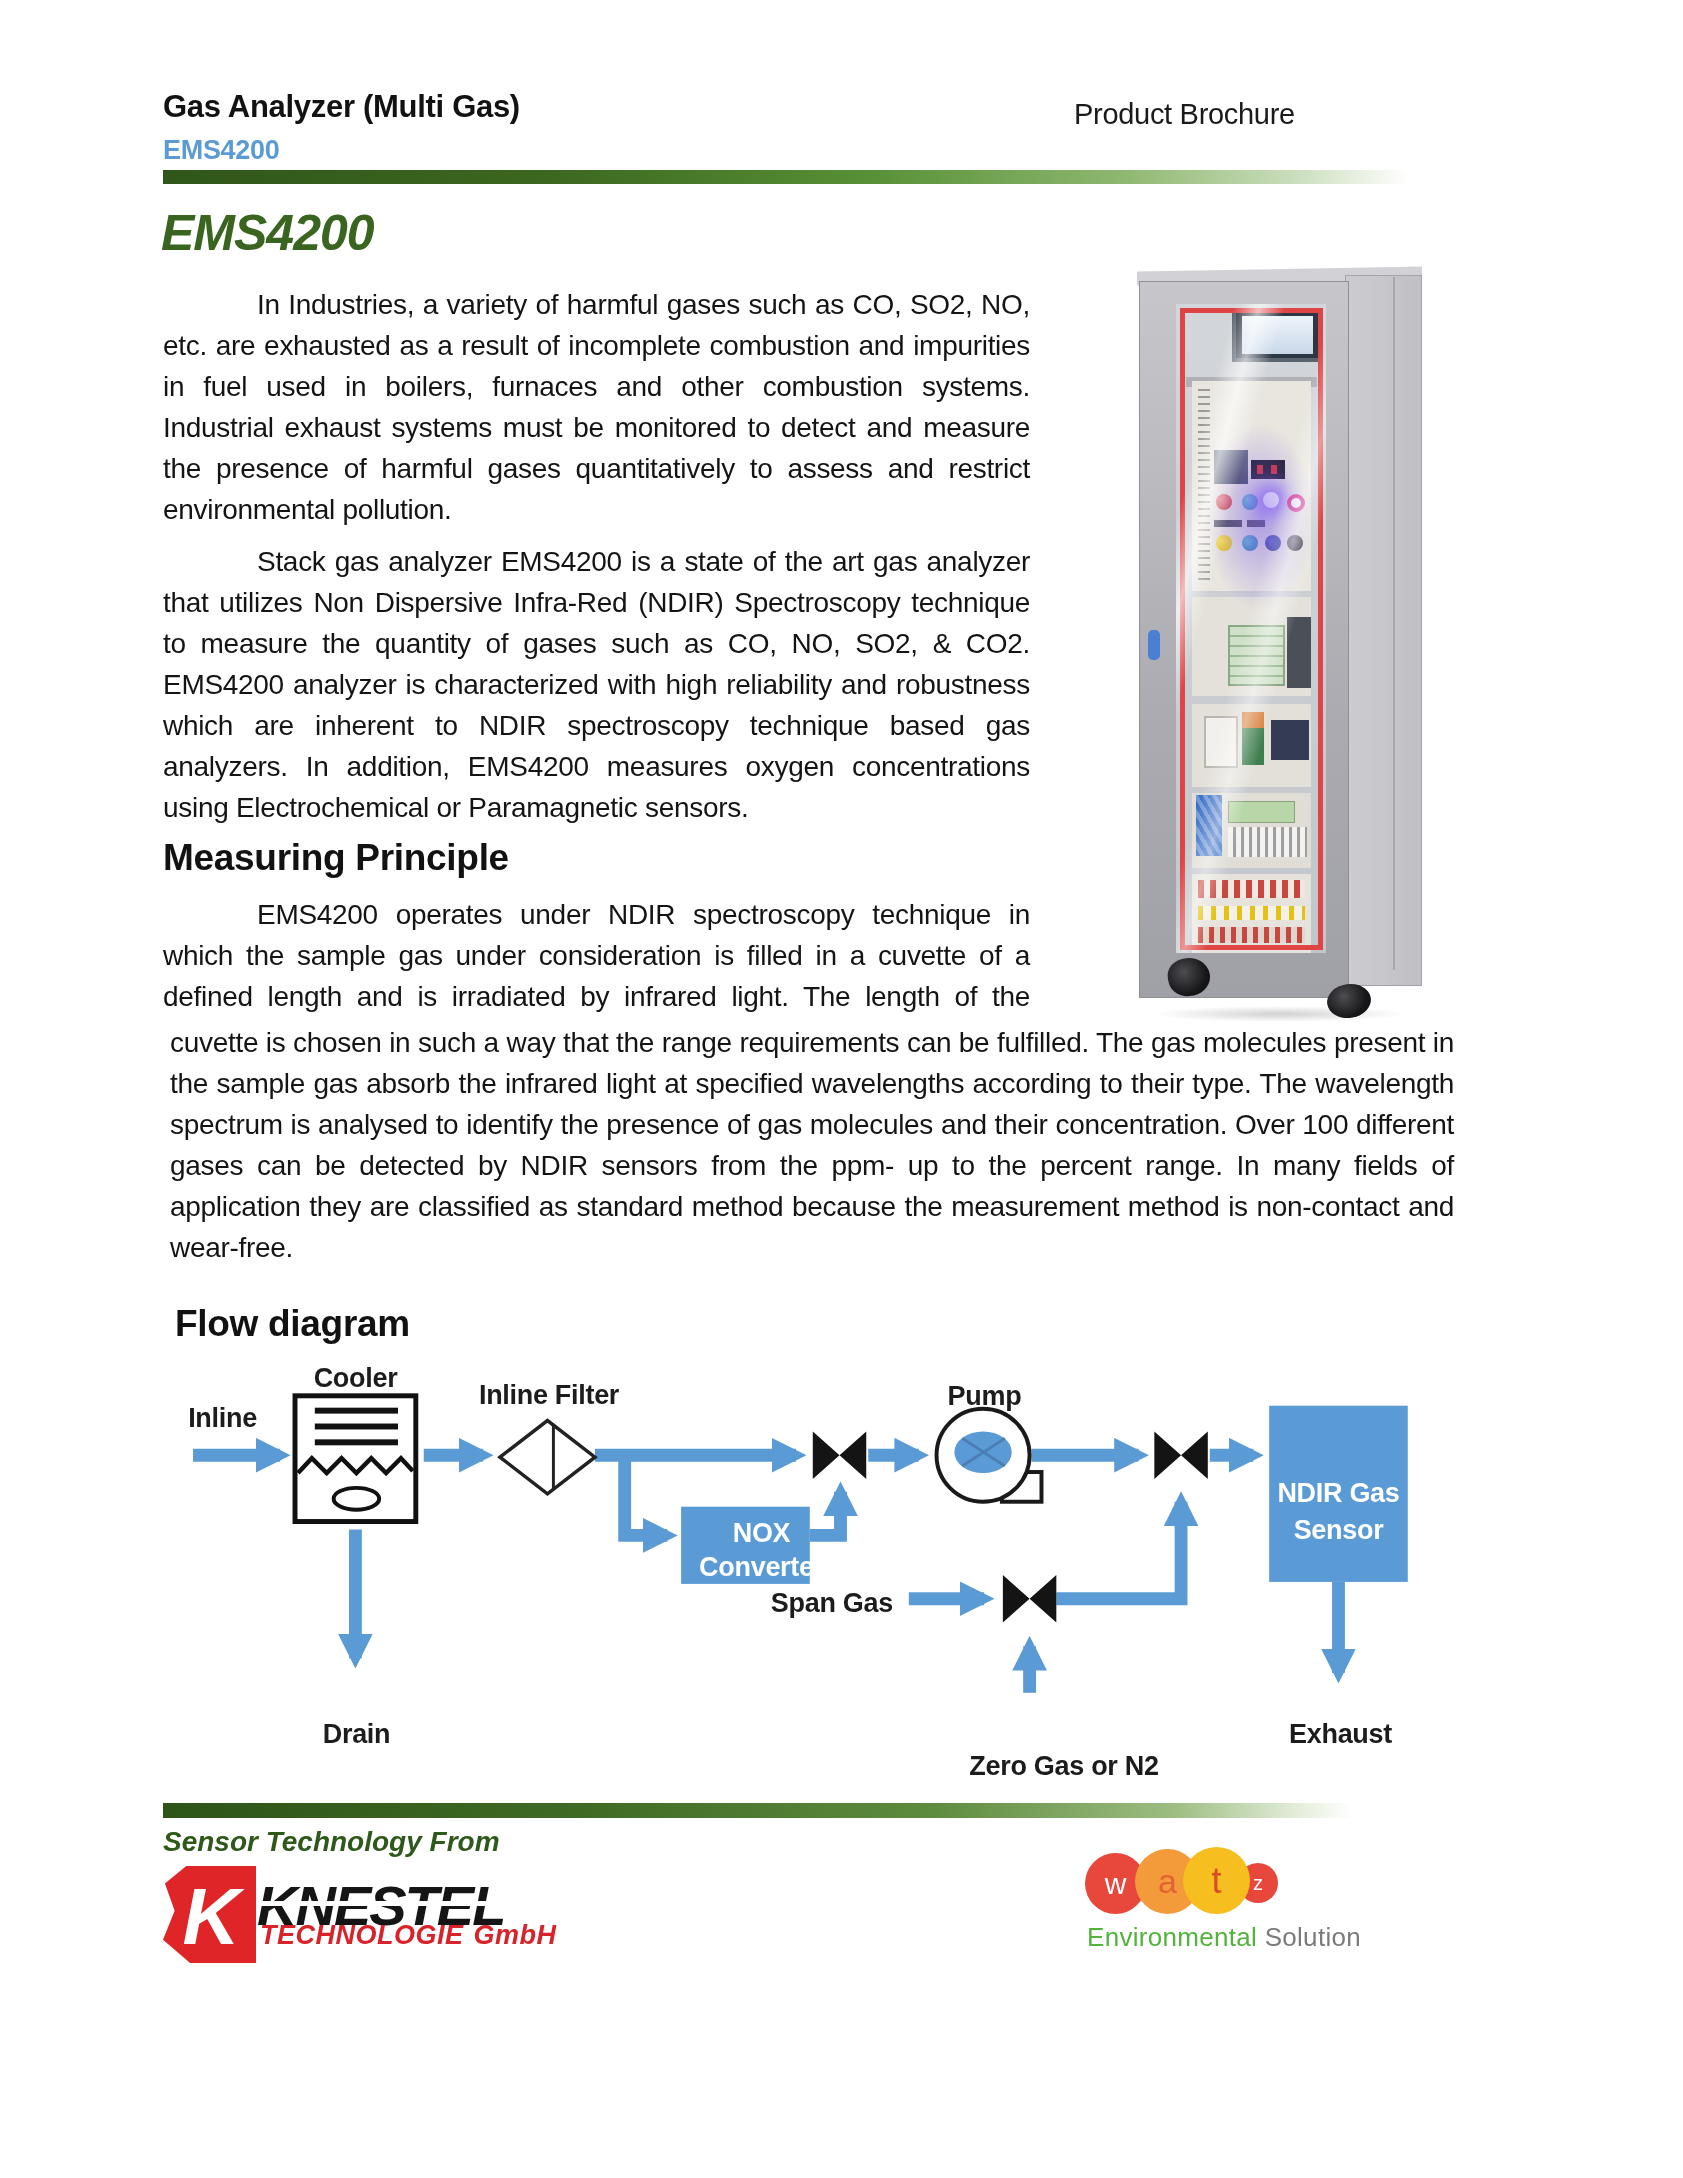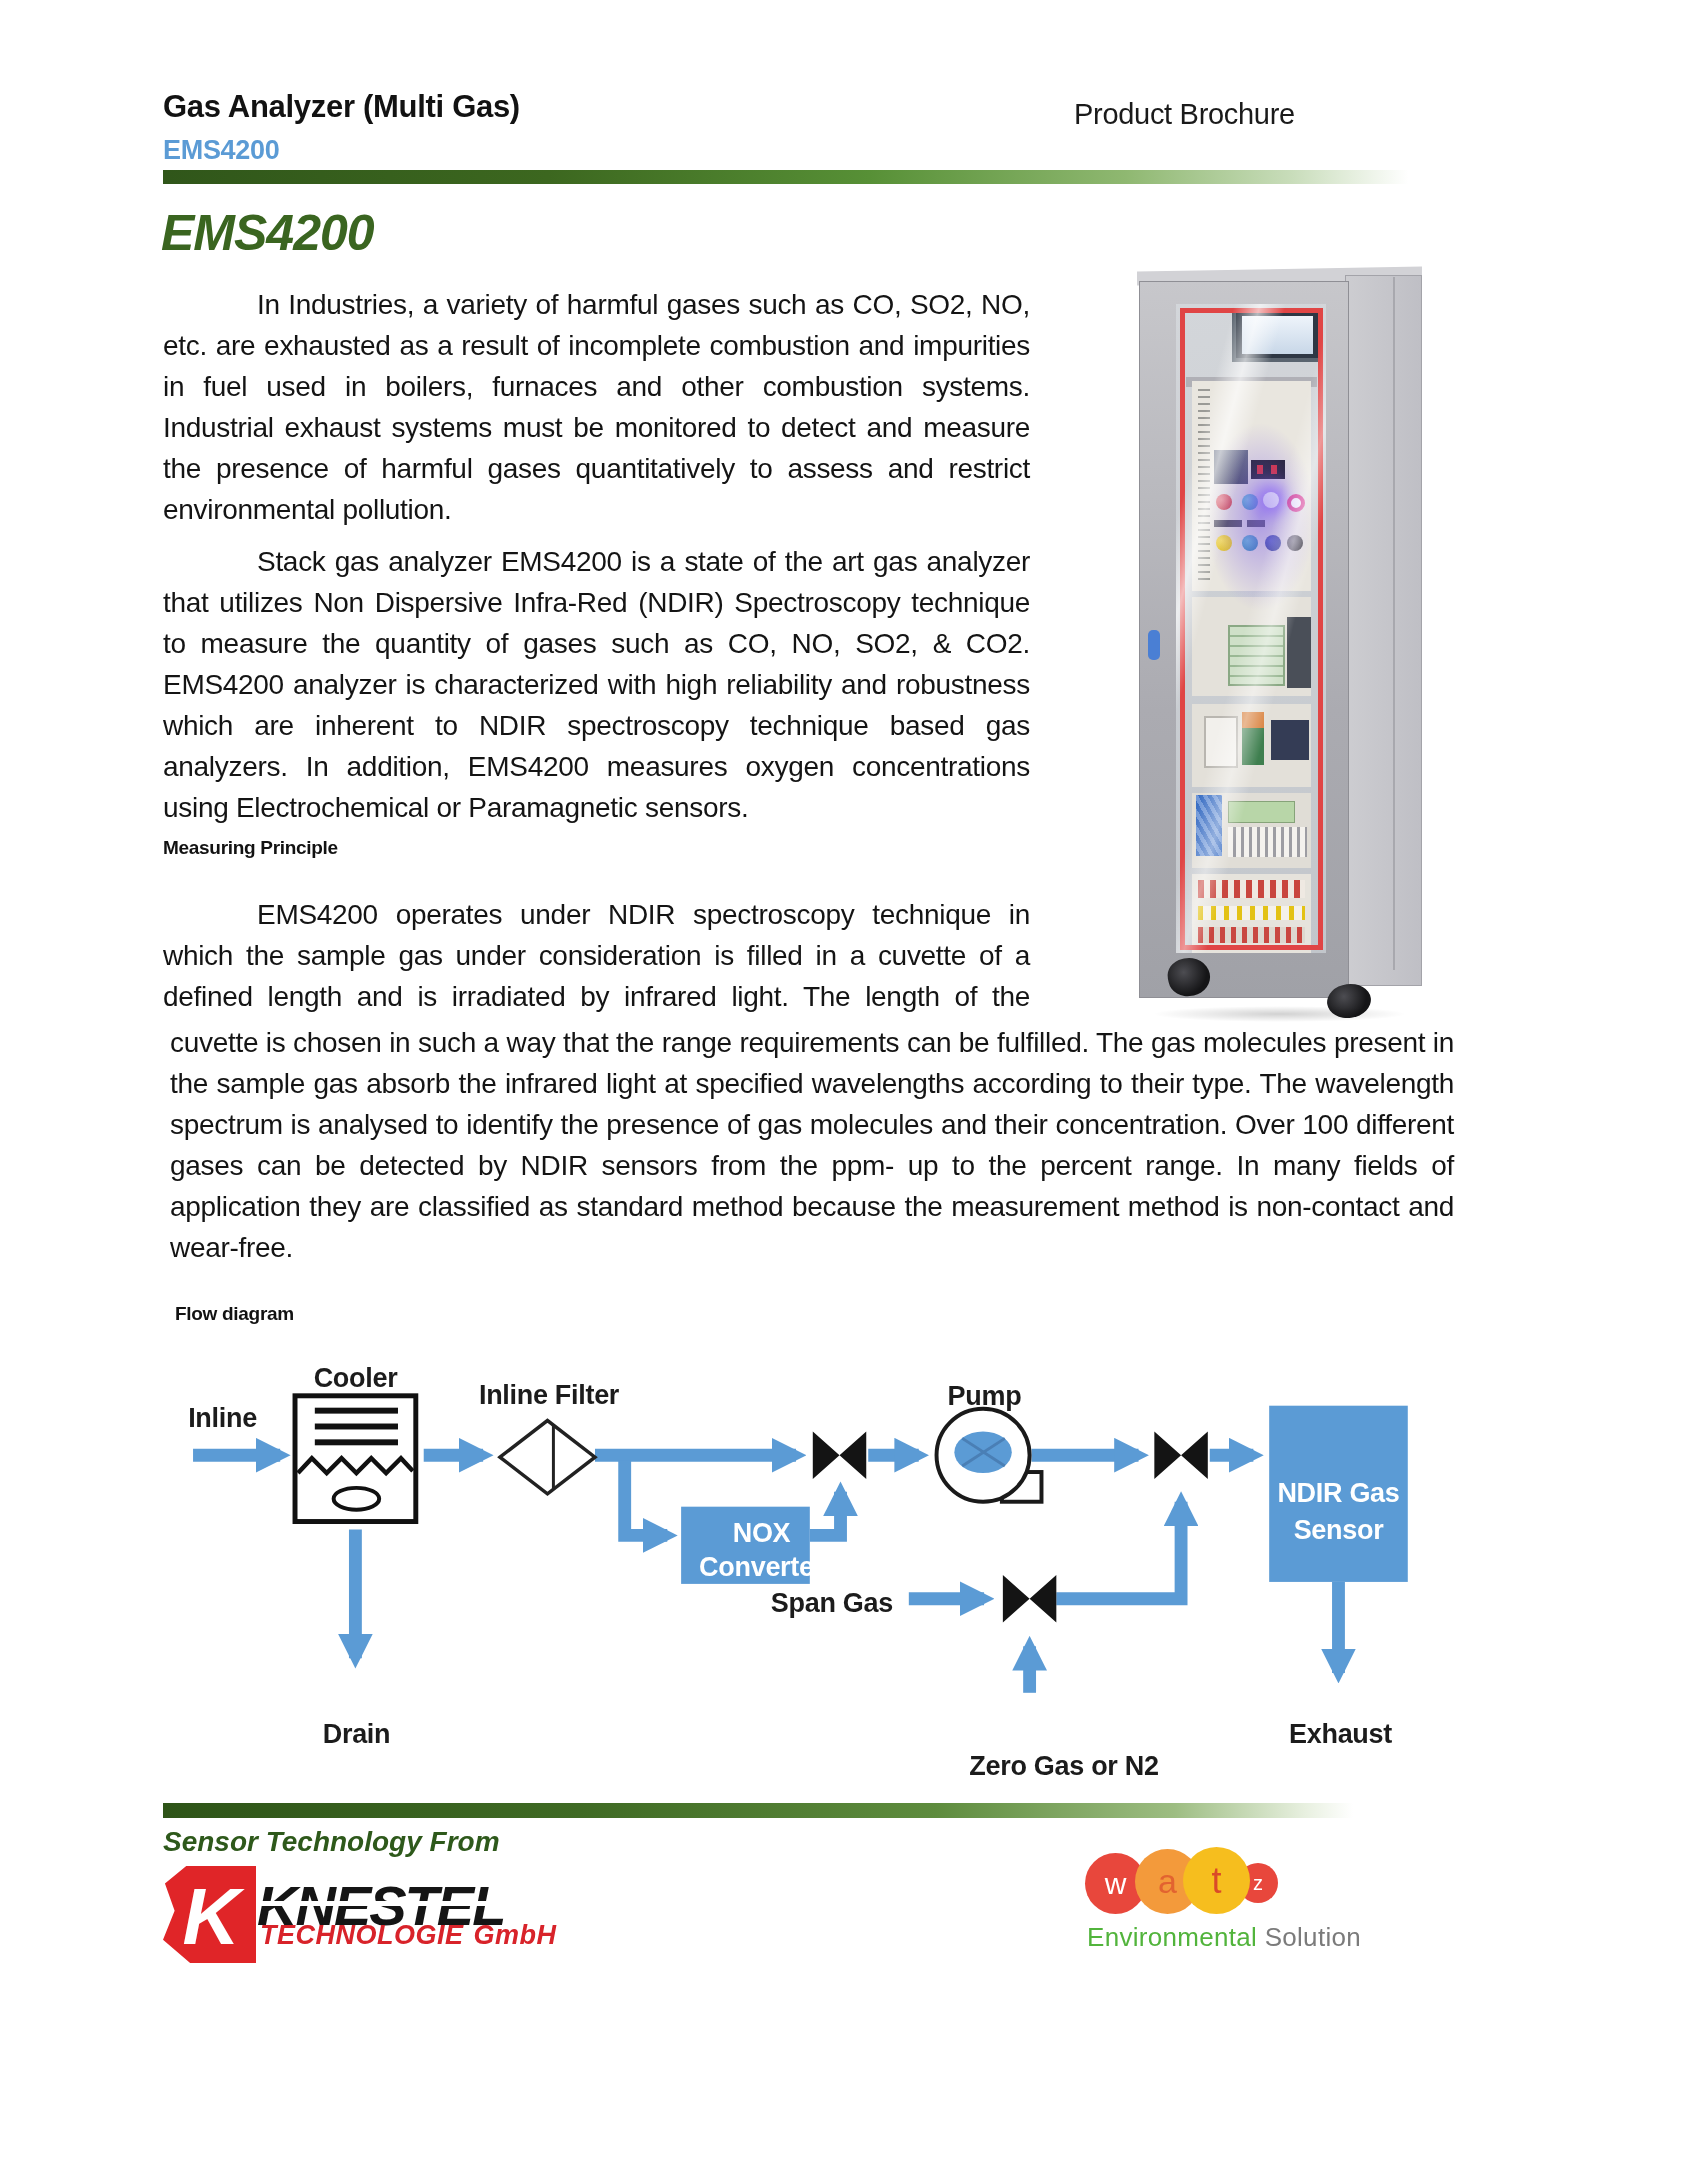--- a/index.html
+++ b/index.html
@@ -13,21 +13,21 @@
   .rule-top{left:163px;top:170px;width:1284px;height:14px;
     background:linear-gradient(90deg,#30561a 0%,#3c671f 30%,#579036 55%,#8fb871 75%,#c9ddbb 88%,#ffffff 97%);}
   .page-title{left:161px;top:204px;font-size:50px;font-weight:bold;font-style:italic;color:#3A6520;letter-spacing:-1px;}
 
   
   .body-text{font-size:28px;line-height:41px;color:#141414;text-align:justify;letter-spacing:-0.3px;}
   .narrow{left:163px;width:867px;}
   .wide{left:170px;width:1284px;}
   .indent{text-indent:94px;}
   .j-all{text-align-last:justify;}
-  .h2{font-size:19px;font-weight:bold;color:#121212;letter-spacing:-0.3px;}
+  .h2{font-size:37px;font-weight:bold;color:#121212;letter-spacing:-0.3px;}
 
   
   .rule-bottom{left:163px;top:1803px;width:1190px;height:15px;
     background:linear-gradient(90deg,#2e5418 0%,#3f6a24 35%,#5e8c3e 65%,#9dbd82 85%,#e8f0e0 96%,#ffffff 100%);}
   .tagline{left:163px;top:1826px;font-size:28px;font-weight:bold;font-style:italic;color:#2E591B;}
 
   .knestel{left:163px;top:1861px;width:465px;height:109px;}
   .k-emblem{left:0;top:5px;width:93px;height:97px;}
   .k-word{left:94px;top:12px;font-size:56px;font-weight:bold;font-style:italic;color:#151515;letter-spacing:-2px;}
   .k-slit{left:95px;top:40px;width:327px;height:5px;background:#ffffff;}

